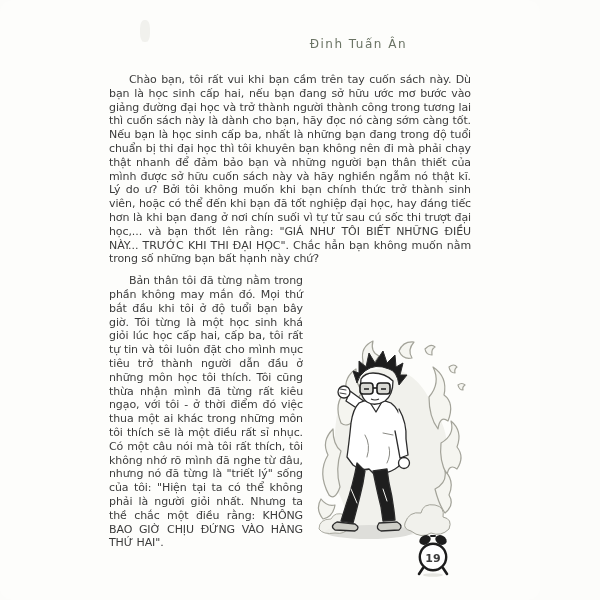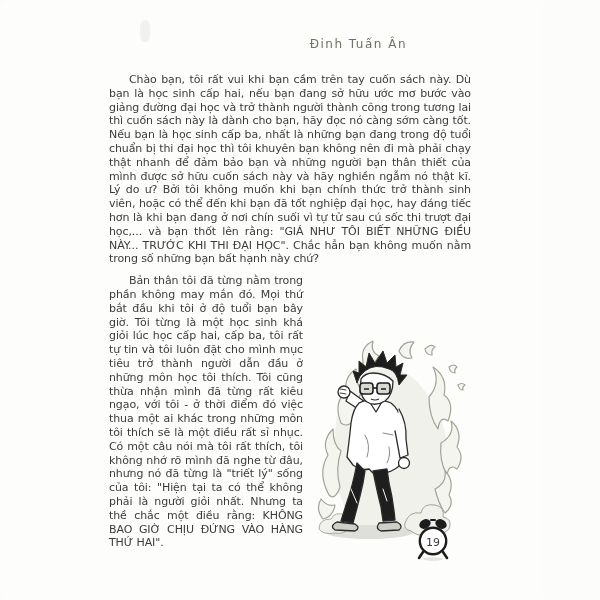--- a/index.html
+++ b/index.html
@@ -28,21 +28,21 @@
     -webkit-hyphens:none;hyphens:none;
   }
   .body-text p{margin:0 0 8px 10px;text-indent:20px;}
   .illustration{
     float:right;width:158px;height:232px;
     margin:55px 0 0 10px;
     position:relative;
   }
   .illustration svg{display:block;}
   .page-number-clock{
-    position:absolute;left:414px;top:517px;width:38px;height:44px;
+    position:absolute;left:414px;top:533px;width:38px;height:44px;font-weight:bold;
   }
 </style>
 </head>
 <body>
 
 <div class="page">
 
   <div class="scan-smudge"></div>
 
   <div class="running-header">Đinh Tuấn Ân</div>

